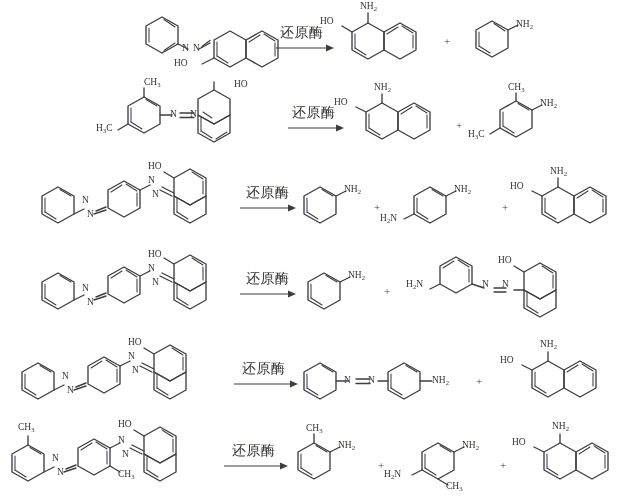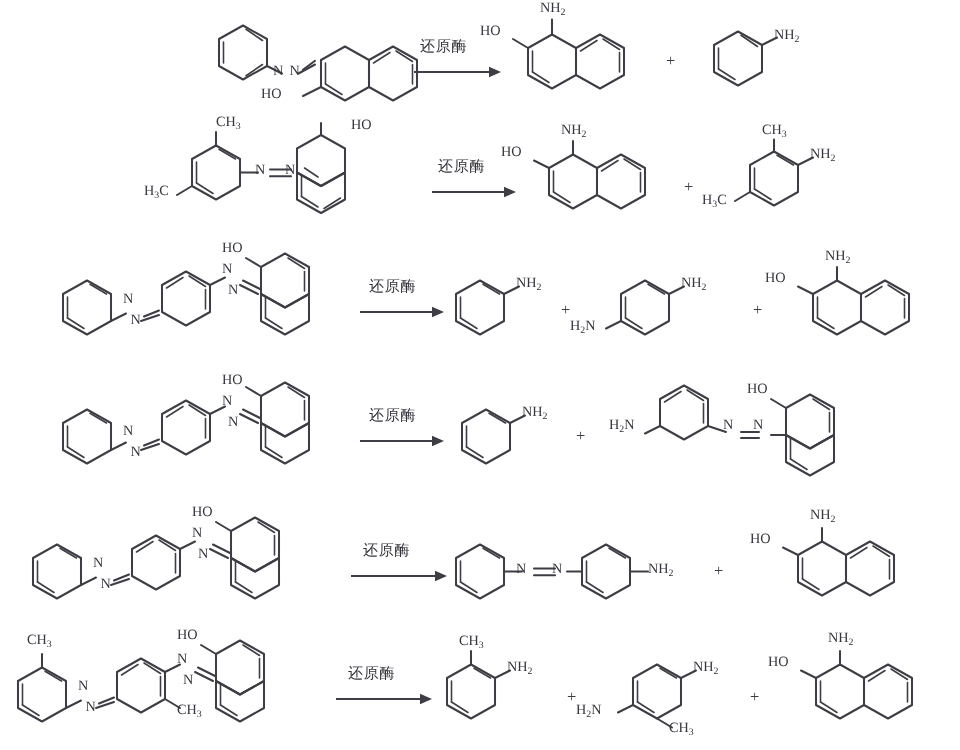--- a/index.html
+++ b/index.html
@@ -37,21 +37,21 @@
     position:absolute;
     font-family:"Liberation Serif", serif;
     font-size:11px;
     color:#3d3d45;
     line-height:1;
   }
 
   .enzyme{
     position:absolute;
     font-family:"DejaVu Sans", sans-serif;
-    font-size:10px;
+    font-size:14px;
     color:#33333b;
     white-space:nowrap;
     letter-spacing:.5px;
   }
   .arrowbox{position:absolute;}
 </style>
 </head>
 <body>
 
 <div id="sheet">

